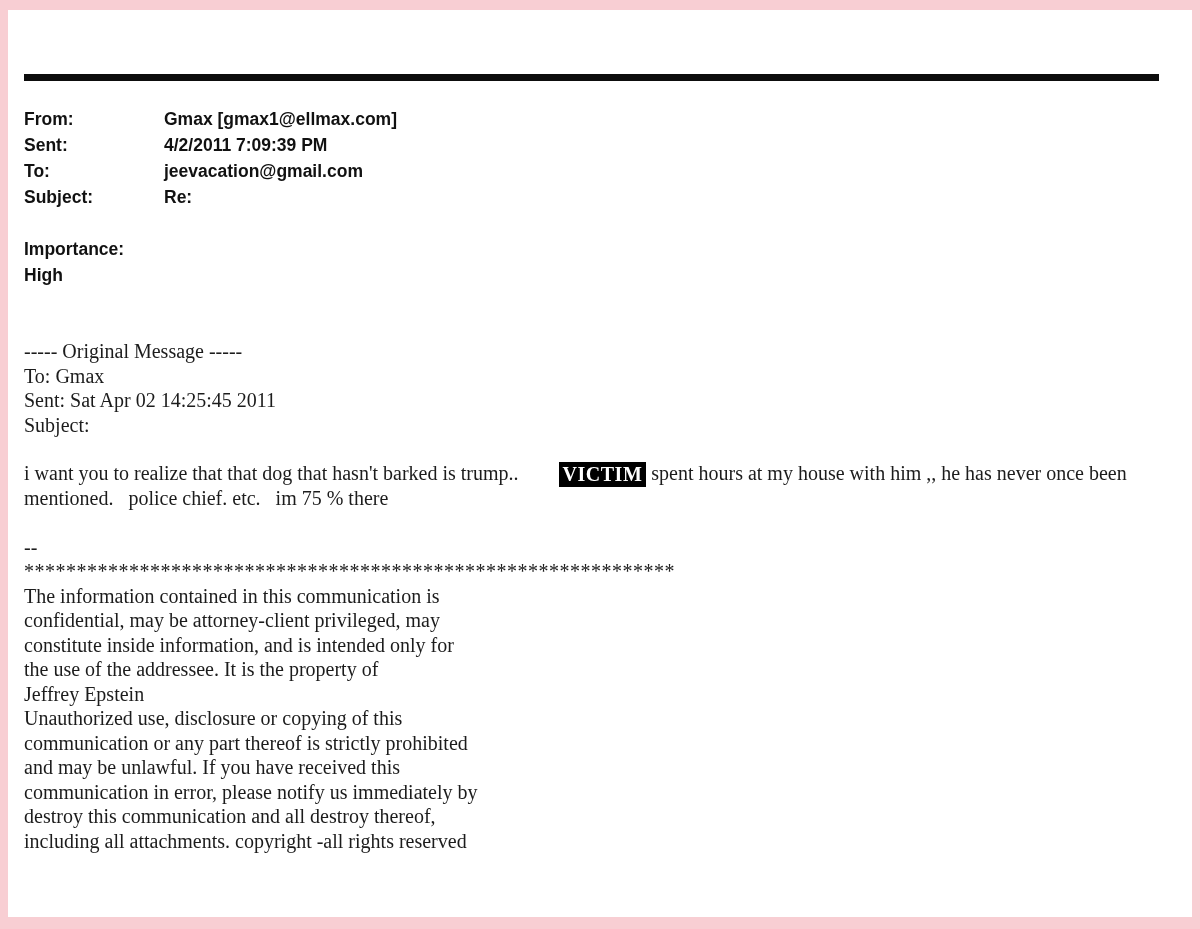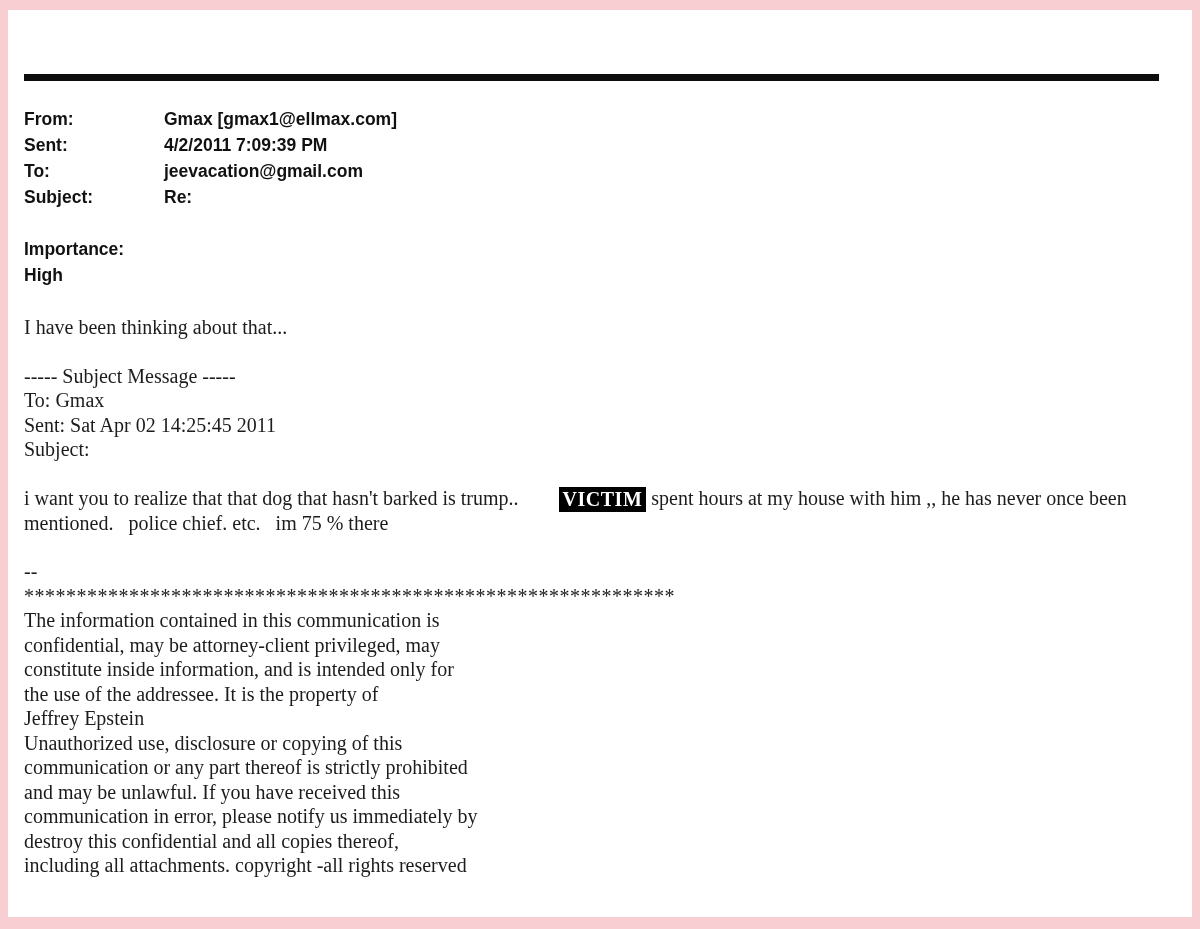--- a/index.html
+++ b/index.html
@@ -88,26 +88,25 @@
       <span class="value">Re:</span>
     </div>
     <div class="header-row importance-row">
       <span class="label">Importance:</span>
       <span class="value">High</span>
     </div>
   </div>
 
   <div class="body-block">
 
-    <div class="line">I have been thinking about that...</div>
 
     <div class="gap"></div>
 
     <div>
-      <div class="line">----- Subject Message -----</div>
+      <div class="line">----- Original Message -----</div>
       <div class="line">To: Gmax</div>
       <div class="line">Sent: Sat Apr 02 14:25:45 2011</div>
       <div class="line">Subject:</div>
     </div>
 
     <div class="gap"></div>
 
     <div>
       <div class="msg-line1">
         <span style="white-space: pre;">i want you to realize that that dog that hasn't barked is trump.. </span><span class="redaction">VICTIM</span><span style="white-space: pre;"> spent hours at my house with him ,, he has never once been</span>
@@ -123,18 +122,18 @@
     <div>
       <div class="line">The information contained in this communication is</div>
       <div class="line">confidential, may be attorney-client privileged, may</div>
       <div class="line">constitute inside information, and is intended only for</div>
       <div class="line">the use of the addressee. It is the property of</div>
       <div class="line">Jeffrey Epstein</div>
       <div class="line">Unauthorized use, disclosure or copying of this</div>
       <div class="line">communication or any part thereof is strictly prohibited</div>
       <div class="line">and may be unlawful. If you have received this</div>
       <div class="line">communication in error, please notify us immediately by</div>
-      <div class="line">destroy this confidential and all copies thereof,</div>
+      <div class="line">destroy this communication and all destroy thereof,</div>
       <div class="line">including all attachments. copyright -all rights reserved</div>
     </div>
 
   </div>
 </div>
 
 </body></html>

